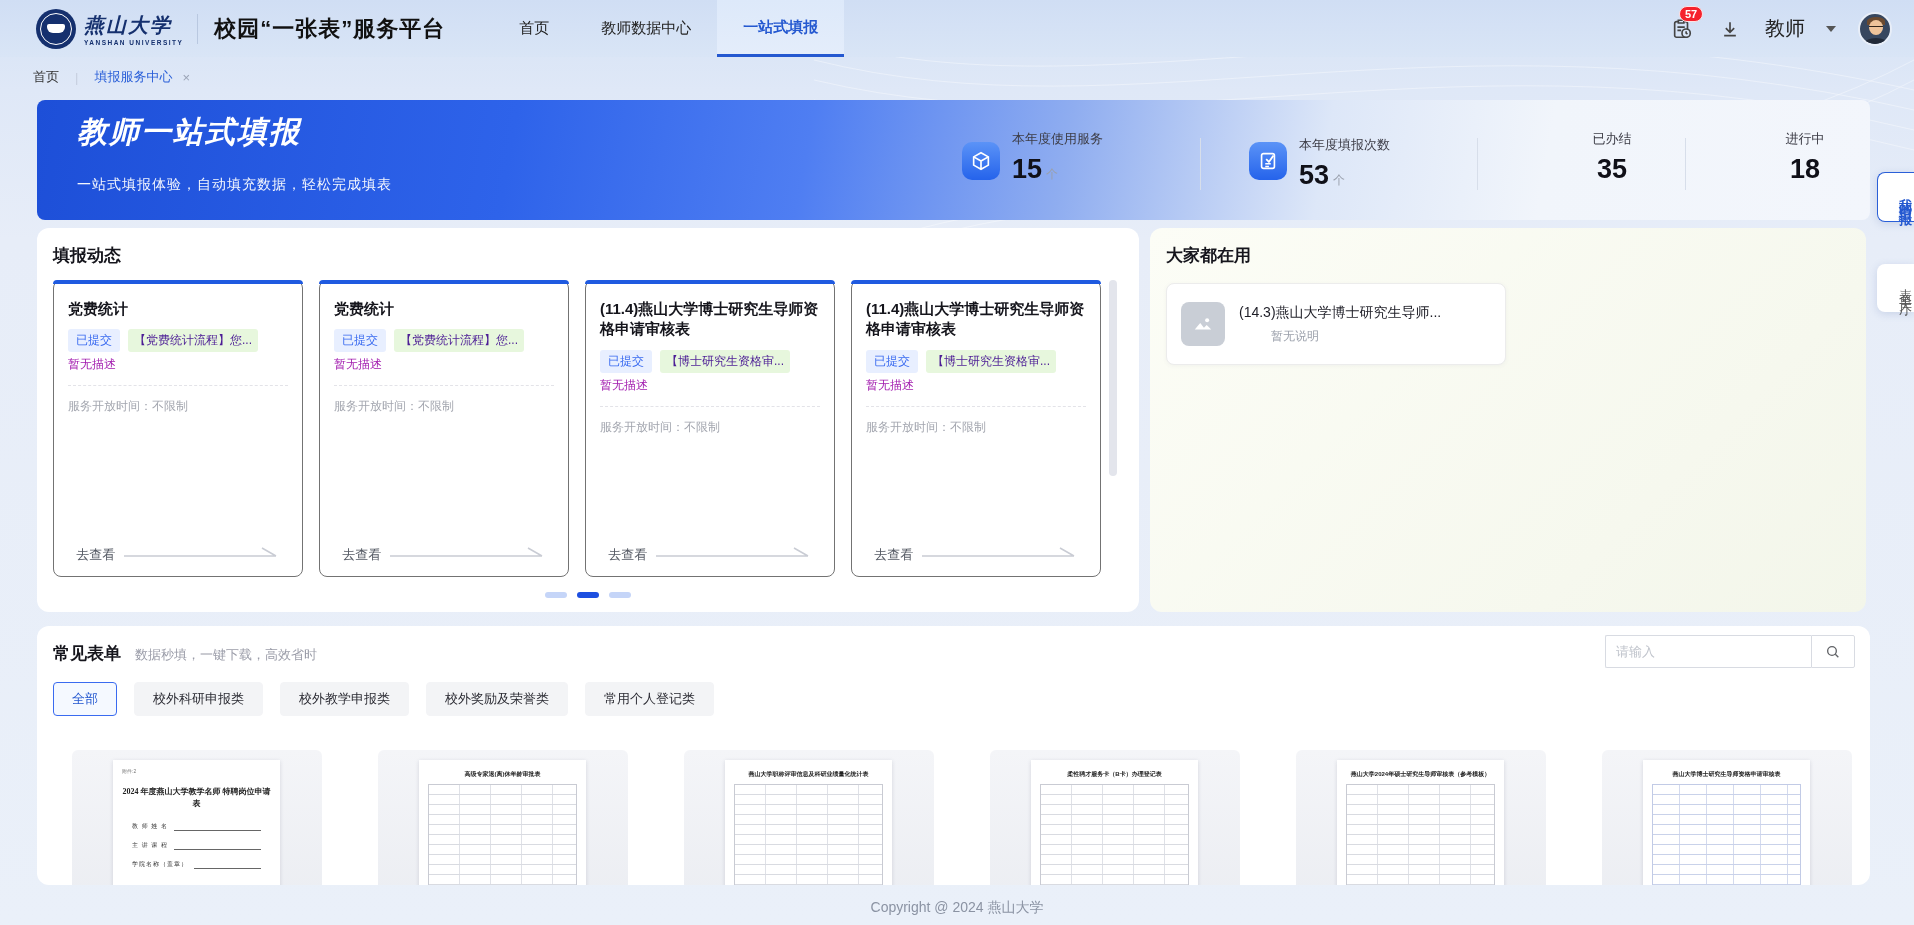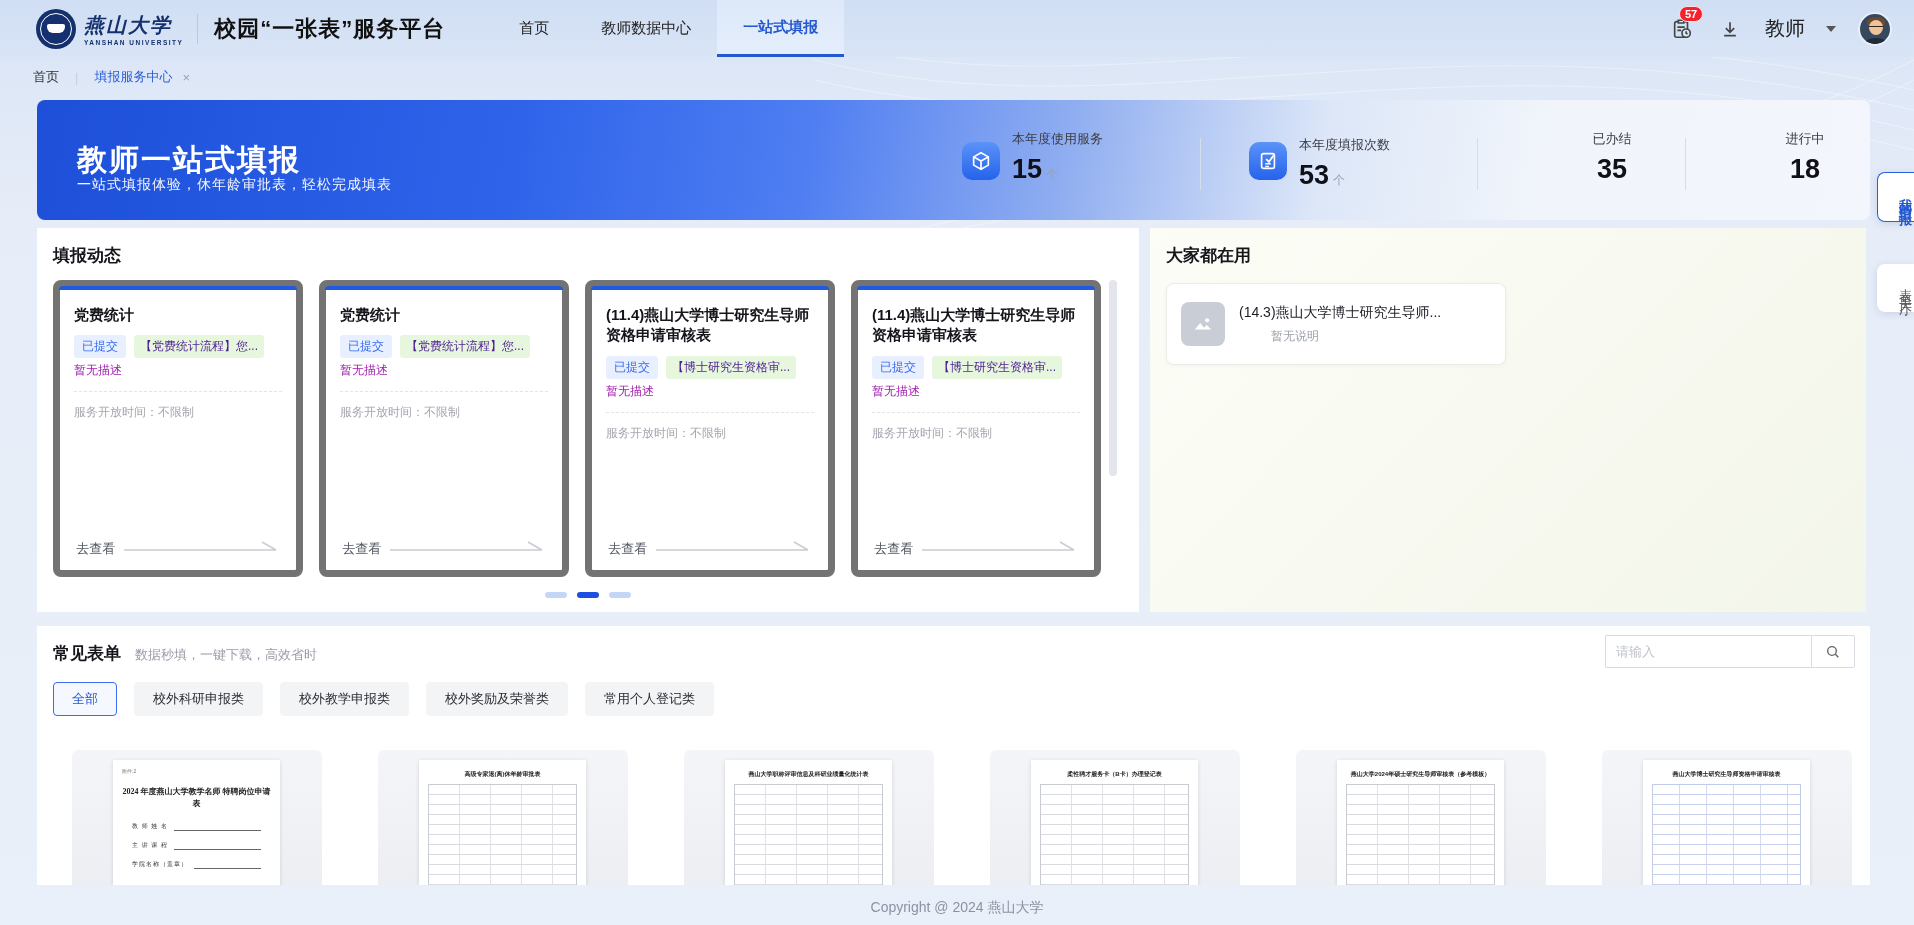--- a/index.html
+++ b/index.html
@@ -40,51 +40,51 @@
   
   .crumbbar { position:absolute; top:57px; left:0; width:1914px; height:40px; display:flex; align-items:center; font-size:13px; }
   .crumb-home { margin-left:33px; color:#333; cursor:pointer; }
   .crumb-sep { margin:0 16px; color:#c6cede; }
   .crumb-cur { color:#2a5fd8; cursor:pointer; }
   .crumb-x { margin-left:10px; color:#9aa3b5; font-size:13px; cursor:pointer; }
 
   
   .banner { position:absolute; top:100px; left:37px; width:1833px; height:120px; border-radius:8px;
     background:linear-gradient(100deg,#1d4fd8 0%,#2e63ea 26%,#4f7ef2 42%,#8fadf0 56%,#dde7f8 70%,#f1f5fb 82%,#f3f6fc 100%); overflow:hidden; }
-  .banner-title { position:absolute; left:40px; top:40px; font-size:30px; font-weight:bold; color:#fff; letter-spacing:2px; }
+  .banner-title { position:absolute; left:40px; top:12px; font-size:30px; font-weight:bold; font-style:italic; color:#fff; letter-spacing:2px; }
   .banner-sub { position:absolute; left:40px; top:76px; font-size:14px; color:rgba(255,255,255,.95); letter-spacing:1px; }
   .stat-icon { position:absolute; top:42px; width:38px; height:38px; border-radius:10px;
     background:linear-gradient(180deg,#5b93f7,#2563eb); display:flex; align-items:center; justify-content:center; }
   .stat-text { position:absolute; top:30px; }
   .stat-label { font-size:13px; color:#3c3c46; }
   .stat-val { font-size:27px; font-weight:bold; color:#101018; margin-top:6px; }
   .stat-unit { font-size:12px; color:#9aa0ad; font-weight:normal; margin-left:4px; }
   .stat-center { position:absolute; top:30px; text-align:center; }
   .stat-div { position:absolute; top:38px; width:1px; height:52px; background:#d7deea; }
 
   
   .side-tab { position:absolute; right:0; width:37px; writing-mode:vertical-rl; text-orientation:upright;
     letter-spacing:5px; font-size:13px; text-align:center; padding:14px 0; background:#fff; border-radius:8px 0 0 8px;
     box-shadow:0 2px 8px rgba(60,90,160,.18); cursor:pointer; z-index:6; }
   .side-tab.active { color:#2458d0; font-weight:bold; border:1px solid #2a5fd8; border-right:none; top:172px; }
   .side-tab.plain { color:#555; top:264px; }
 
   
-  .panel { position:absolute; background:#fff; border-radius:0; }
+  .panel { position:absolute; background:#fff; border-radius:12px; }
   .panel-activity { top:228px; left:37px; width:1102px; height:384px; }
   .panel-popular { top:228px; left:1150px; width:716px; height:384px;
     background:linear-gradient(135deg,#fcfdf6 0%,#f6f8ee 70%,#f3f6ea 100%); }
   .panel-forms { top:626px; left:37px; width:1833px; height:259px; overflow:hidden; }
   .panel-h { font-size:17px; font-weight:bold; color:#15151c; }
   .panel-activity .panel-h { position:absolute; left:16px; top:16px; }
   .panel-popular .panel-h { position:absolute; left:16px; top:16px; }
 
   
   .cards { position:absolute; left:16px; top:52px; display:flex; gap:16px; }
-  .acard { width:250px; height:297px; background:#fff; border:7px solid #737373; border-radius:8px; position:relative;
+  .acard { width:250px; height:297px; background:#fff; border:1px solid #737373; border-radius:8px; position:relative;
     padding:16px 14px 12px 14px; display:flex; flex-direction:column; cursor:pointer; }
   .acard::before { content:""; position:absolute; top:-1px; left:-1px; right:-1px; height:4px; background:#1f5ae0; border-radius:8px 8px 0 0; }
   .acard-title { font-size:15px; font-weight:bold; color:#15151c; line-height:1.35; margin-top:2px; }
   .tagrow { display:flex; gap:8px; margin-top:10px; align-items:center; }
   .tag-blue { font-size:12px; color:#3a6bf0; background:#e8efff; padding:3px 8px; border-radius:3px; white-space:nowrap; }
   .tag-green { font-size:12px; color:#4c1d95; background:#e7f7dd; padding:3px 6px; border-radius:3px; white-space:nowrap;
     overflow:hidden; text-overflow:ellipsis; max-width:150px; }
   .acard-desc { font-size:12px; color:#a21caf; margin-top:4px; }
   .acard-open { font-size:12px; color:#a3a6af; margin-top:12px; border-top:1px dashed #e3e3e8; padding-top:12px; }
   .acard-action { margin-top:auto; text-align:center; }
@@ -198,21 +198,21 @@
 
 <div class="crumbbar">
   <span class="crumb-home">首页</span>
   <span class="crumb-sep">|</span>
   <span class="crumb-cur">填报服务中心</span>
   <span class="crumb-x">×</span>
 </div>
 
 <div class="banner">
   <div class="banner-title">教师一站式填报</div>
-  <div class="banner-sub">一站式填报体验，休年龄审批表，轻松完成填表</div>
+  <div class="banner-sub">一站式填报体验，自动填充数据，轻松完成填表</div>
 
   <div class="stat-icon" style="left:925px;">
     <svg width="22" height="22" viewBox="0 0 24 24" fill="none" stroke="#fff" stroke-width="1.8">
       <path d="M12 3 l8 4.5 v9 L12 21 4 16.5 v-9 z"></path>
         <path d="M4 7.5 L12 12 l8-4.5 M12 12 v9"></path>
     </svg>
   </div>
   <div class="stat-text" style="left:975px;">
     <div class="stat-label">本年度使用服务</div>
     <div class="stat-val"><span>15</span><span class="stat-unit">个</span></div>

